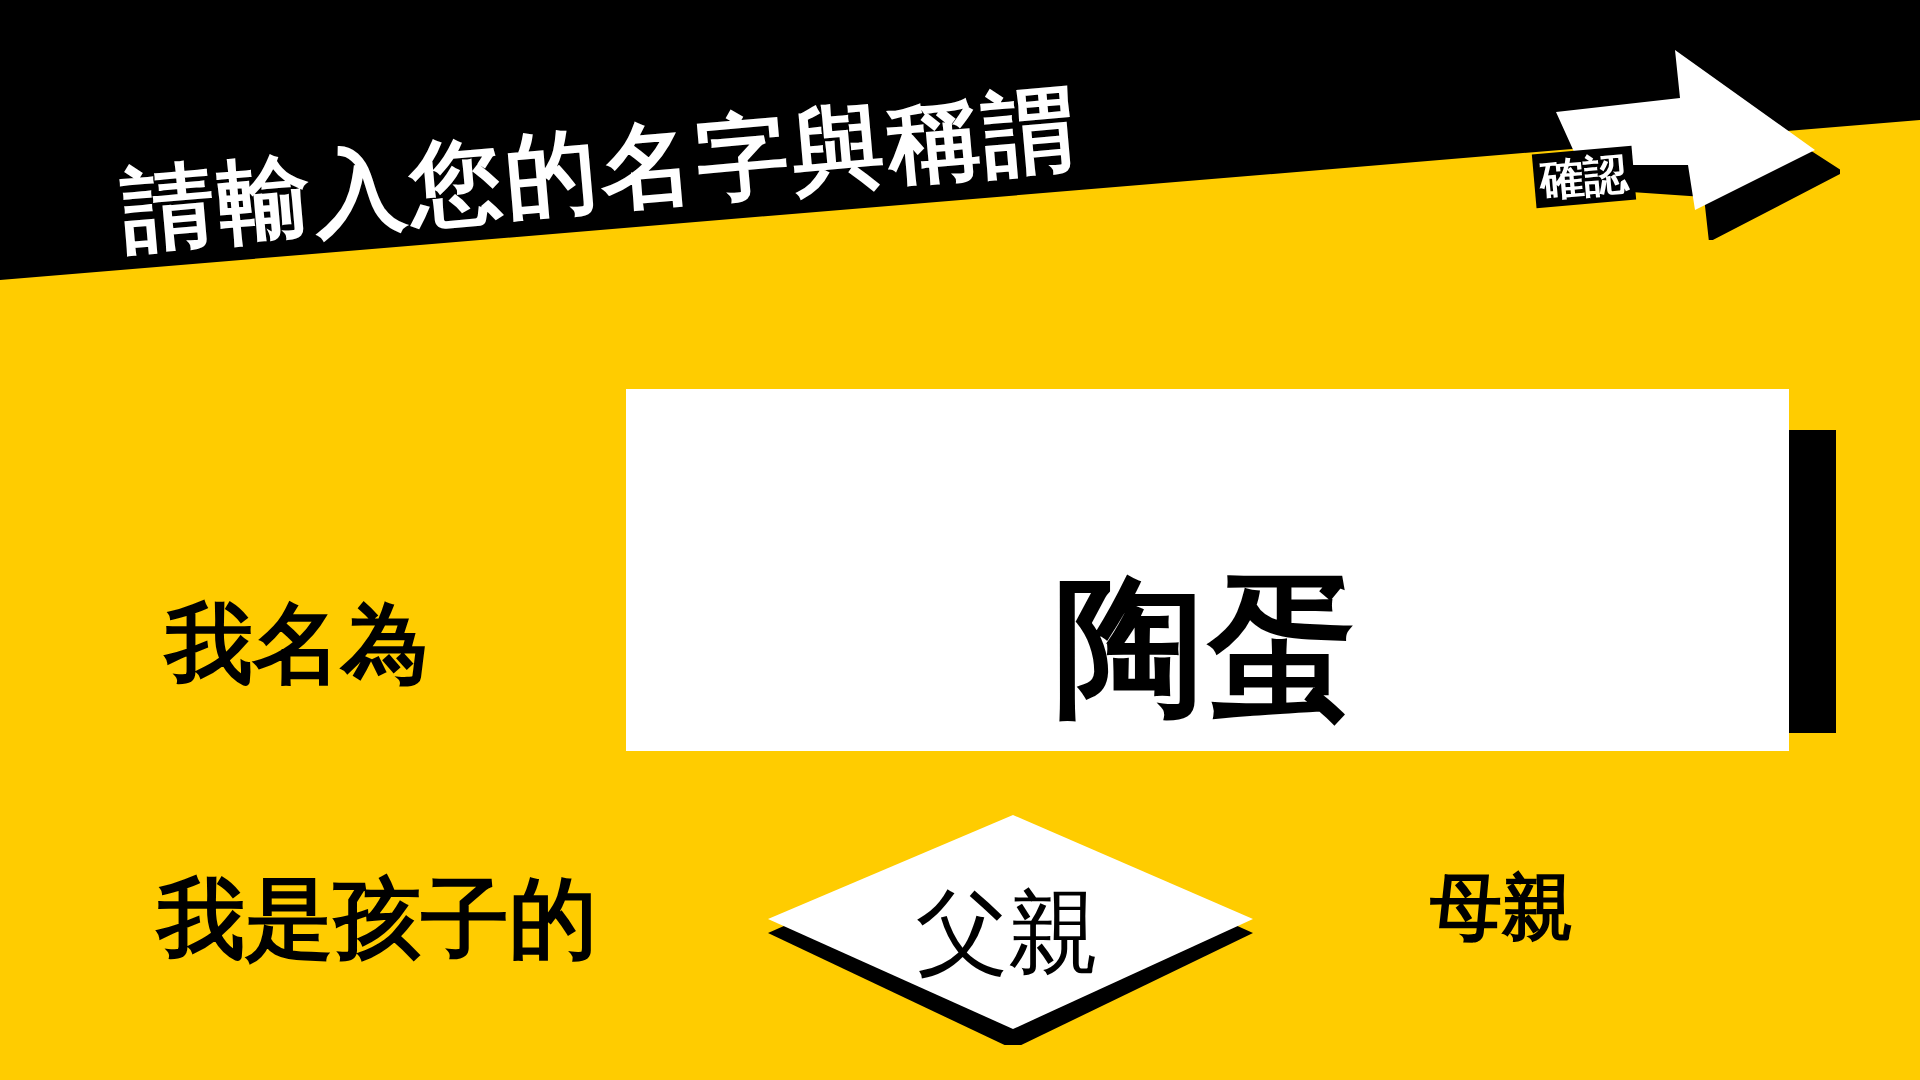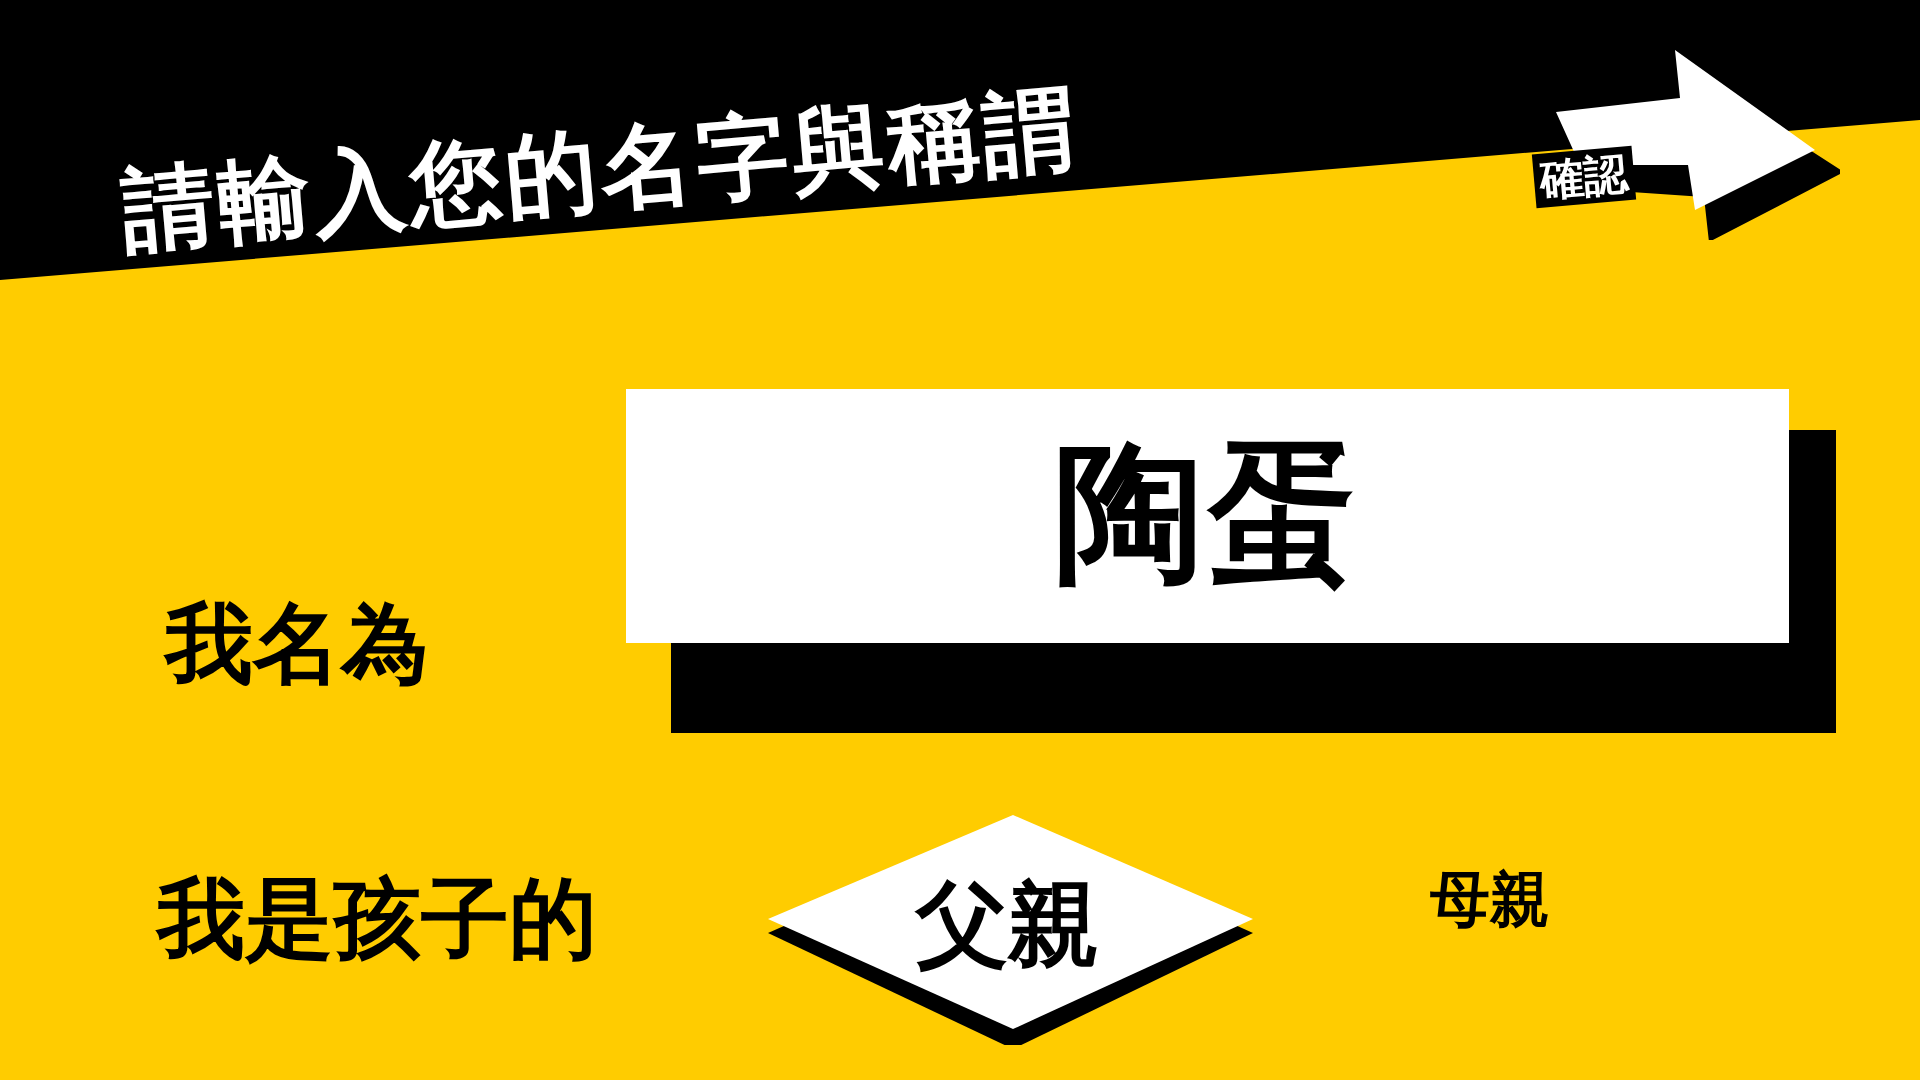--- a/index.html
+++ b/index.html
@@ -25,33 +25,33 @@
       position:absolute; left:14px; top:100px;
       transform:rotate(-5deg);
       font-size:44px; font-weight:bold; color:#fff; background:#000;
       padding:2px 6px; line-height:50px; white-space:nowrap;
     }
     .label {
       position:absolute; font-size:88px; font-weight:bold; color:#000; white-space:nowrap;
     }
     .name-shadow { position:absolute; left:671px; top:430px; width:1165px; height:303px; background:#000; }
     .name-box {
-      position:absolute; left:626px; top:389px; width:1163px; height:254px; background:#fff;
-      display:flex; align-items:center; justify-content:center; cursor:text;
+      position:absolute; left:626px; top:389px; width:1163px; height:362px; background:#fff;
+      display:flex; align-items:flex-end; justify-content:center; cursor:text;
     }
     .name-value { font-size:150px; font-weight:bold; color:#000; letter-spacing:4px; }
     .diamond-wrap { position:absolute; left:768px; top:815px; width:490px; height:230px; cursor:pointer; }
     .diamond-wrap svg { position:absolute; left:0; top:0; }
     .diamond-text {
-      position:absolute; left:0; top:0; width:480px; height:220px;
+      position:absolute; left:0; top:8px; width:480px; height:220px;
       display:flex; align-items:center; justify-content:center;
-      font-size:92px; font-weight:bold; color:#000;
+      font-size:92px; font-weight:normal; color:#000;
     }
     .option-mother {
-      position:absolute; left:1430px; top:860px; font-size:60px; font-weight:bold; color:#000; cursor:pointer;
+      position:absolute; left:1430px; top:860px; font-size:72px; font-weight:bold; color:#000; cursor:pointer;
       white-space:nowrap;
     }
   </style>
 </head>
 <body>
 
 <svg class="band" width="1920" height="1080">
   <polygon points="0,0 1920,0 1920,120 0,280" fill="#000"></polygon>
 </svg>
 

